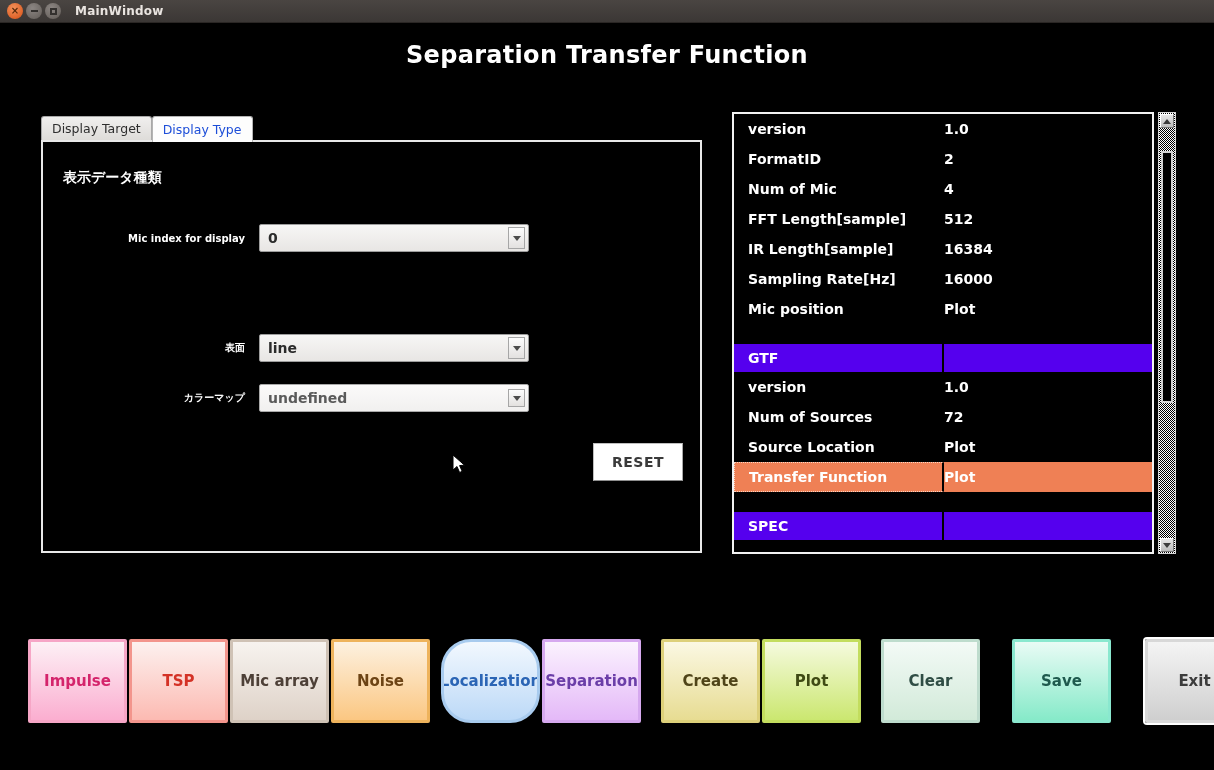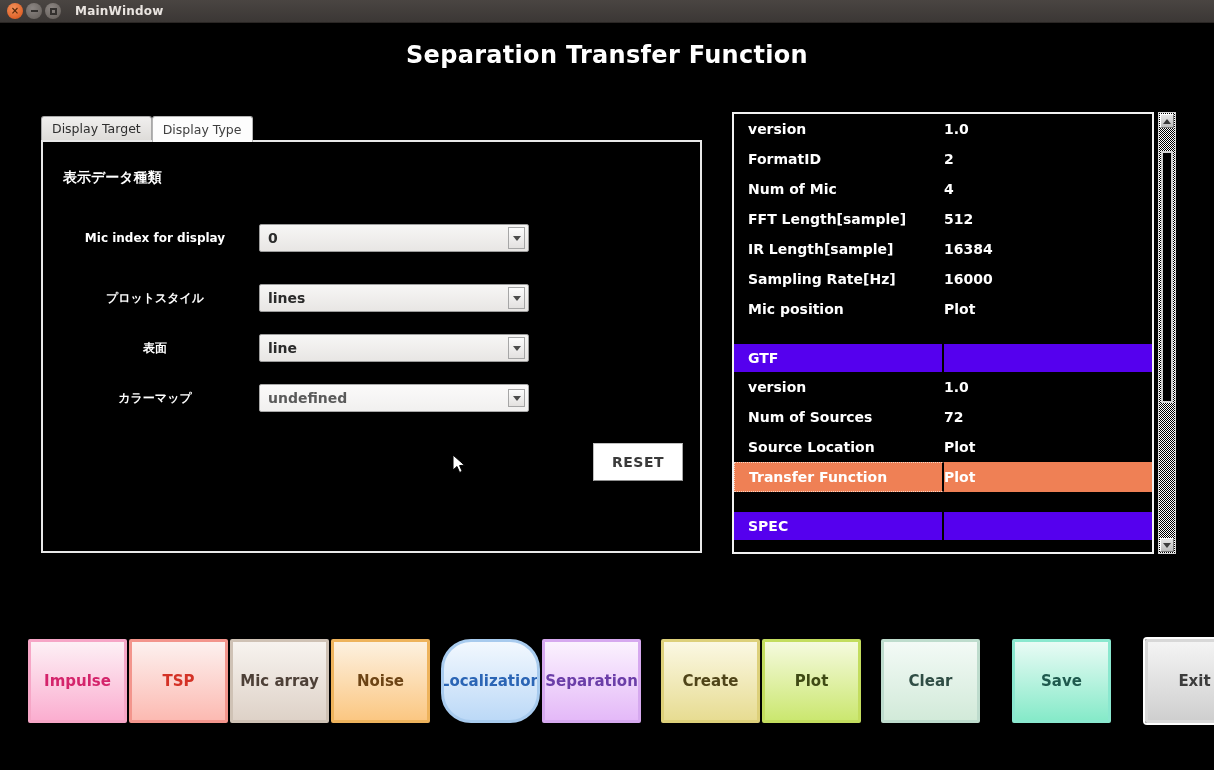--- a/index.html
+++ b/index.html
@@ -99,21 +99,21 @@
     border: 1px solid #a8a8a8;
     border-bottom: none;
     border-radius: 3px 3px 0 0;
     box-sizing: border-box;
     height: 24px;
     line-height: 13px;
     background: linear-gradient(to bottom, #f0efee 0%, #dedcd9 100%);
   }
   .tab.active {
     background: #fdfdfd;
-    color: #404040;
+    color: #1d4ed8;
     height: 26px;
     margin-bottom: -2px;
     padding-top: 6px;
     position: relative;
     z-index: 6;
     border-color: #b4b4b4;
   }
 
   
   .left-panel {
@@ -133,24 +133,24 @@
     font-weight: bold;
     font-family: "DejaVu Sans", sans-serif;
   }
   .form-row {
     position: absolute;
     display: flex;
     align-items: center;
   }
   .form-label {
     color: #ffffff;
-    font-size: 12px;
-    font-weight: bold;
-    font-family: "DejaVu Sans", sans-serif;
-    text-align: center;
+    font-size: 10px;
+    font-weight: bold;
+    font-family: "DejaVu Sans", sans-serif;
+    text-align: right;
     width: 180px;
     margin-right: 14px;
     white-space: nowrap;
   }
   .combo {
     position: relative;
     width: 270px;
     height: 28px;
     border: 1px solid #9d9d9d;
     border-radius: 2px;
@@ -389,29 +389,20 @@
   <div class="form-row" style="left:65px; top:224px;">
     <div class="form-label">Mic index for display</div>
     <div class="combo">
       <div class="combo-value">0</div>
       <div class="combo-arrow">
           <span class="tri"></span>
         </div>
     </div>
   </div>
 
-  <div class="form-row" style="left:65px; top:284px;">
-    <div class="form-label">プロットスタイル</div>
-    <div class="combo">
-      <div class="combo-value">lines</div>
-      <div class="combo-arrow">
-          <span class="tri"></span>
-        </div>
-    </div>
-  </div>
 
   <div class="form-row" style="left:65px; top:334px;">
     <div class="form-label">表面</div>
     <div class="combo">
       <div class="combo-value">line</div>
       <div class="combo-arrow">
           <span class="tri"></span>
         </div>
     </div>
   </div>

